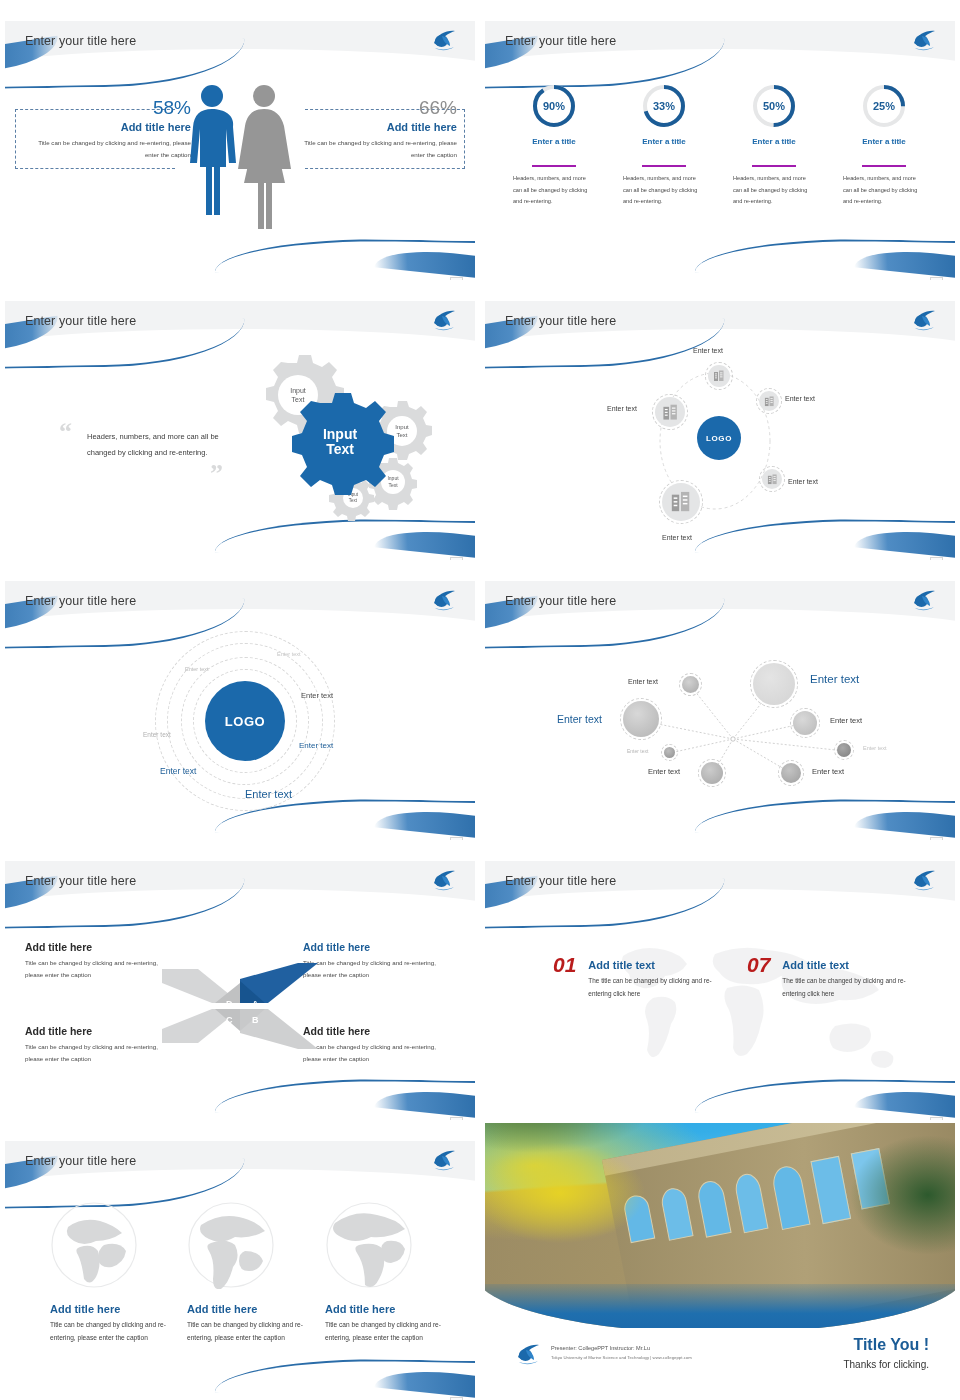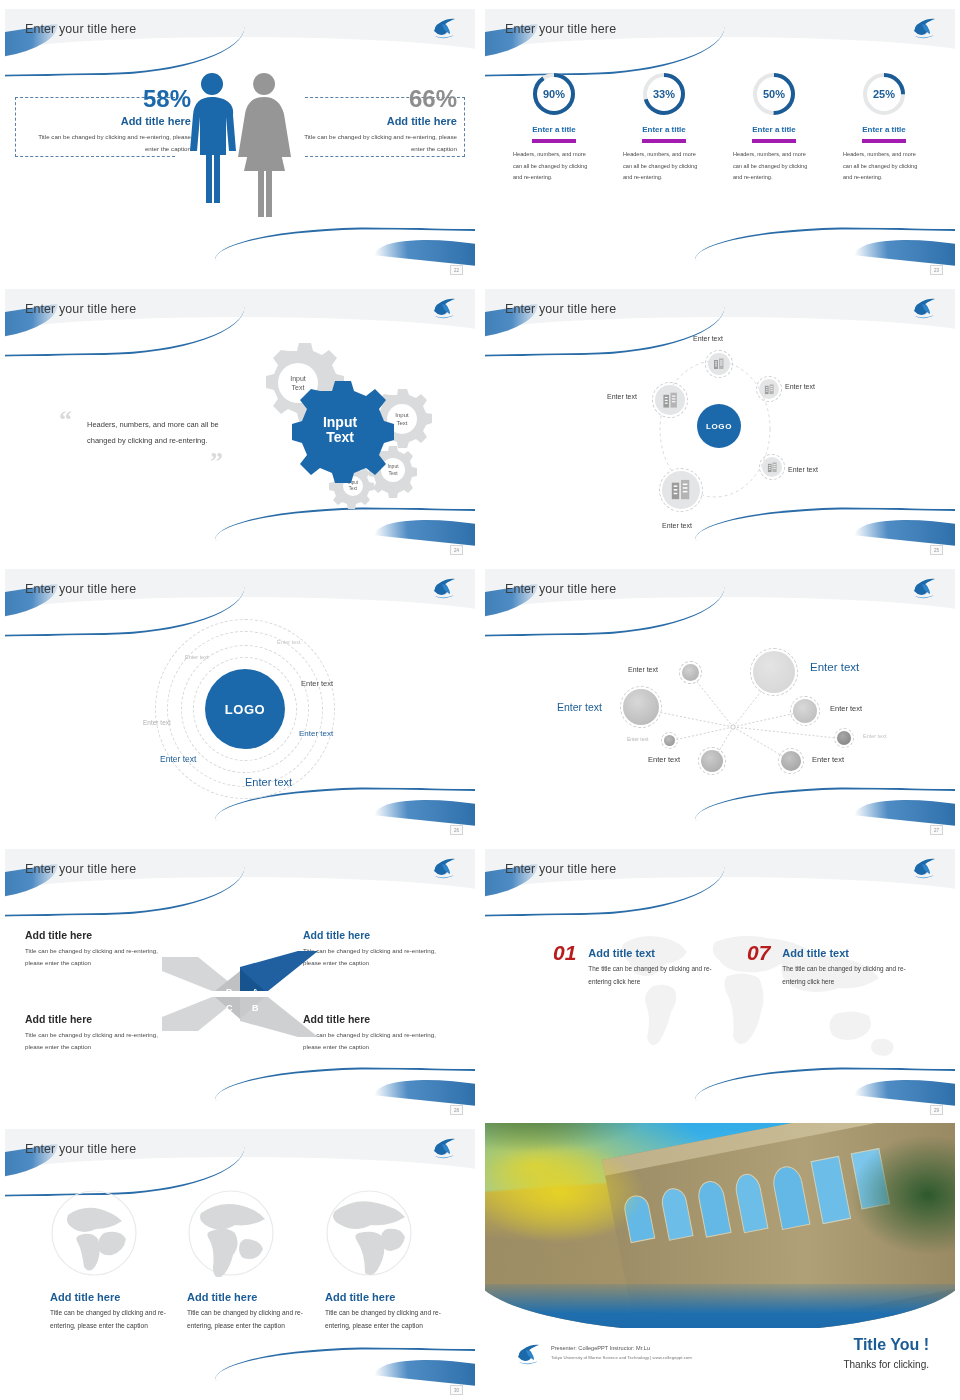--- a/index.html
+++ b/index.html
@@ -16,21 +16,21 @@
     width: 960px; height: 1400px;
   }
   .slide {
     position: relative;
     width: 480px; height: 280px;
     background: #ffffff;
     overflow: hidden;
   }
   .slide-inner {
     position: absolute;
-    left: 5px; top: 9px;
+    left: 5px; top: 21px;
     width: 470px; height: 268px;
     background: #f2f3f4;
     overflow: hidden;
   }
   
   .body-white {
     position: absolute;
     left: -30px; top: 28px;
     width: 530px; height: 250px;
     background: #ffffff;
@@ -87,39 +87,39 @@
     text-align: center; line-height: 9px;
     z-index: 6;
   }
   .content { position: absolute; inset: 0; z-index: 4; }
 
   
   .s1-wrap { position:absolute; left:0; top:58px; width:470px; height:170px; }
   .s1-col { position:absolute; top:18px; width:168px; }
   .s1-left { left:18px; text-align:right; }
   .s1-right { right:18px; text-align:right; }
-  .s1-pct { font-size:24px; font-weight:bold; }
+  .s1-pct { font-size:19px; font-weight:normal; }
   .s1-pct.blue { color:#1b69ab; }
   .s1-pct.grey { color:#8e8e8e; }
   .s1-ttl { font-size:11px; font-weight:bold; color:#1b5c96; margin-top:2px; }
   .s1-cap { font-size:6.2px; color:#4a4a4a; line-height:1.9; margin-top:4px; }
   .s1-dash-l { position:absolute; left:10px; top:30px; width:160px; height:60px; border:1px dashed #5b7fa6; border-right:none; }
   .s1-dash-r { position:absolute; right:10px; top:30px; width:160px; height:60px; border:1px dashed #5b7fa6; border-left:none; }
   .s1-figs { position:absolute; left:175px; top:0px; width:120px; height:160px; }
 
   
   .donuts { position:absolute; left:14px; top:62px; width:442px; display:flex; }
   .donut-col { width:110px; text-align:center; }
   .donut { width:46px; height:46px; margin:0 auto; position:relative;text-align:right; }
   .donut .num {
     position:absolute; inset:0; display:flex; align-items:center; justify-content:center;
     font-size:11px; font-weight:bold; color:#1b5c96;
   }
-  .donut-title { font-size:8px; font-weight:bold; color:#1b69ab; margin-top:8px; padding-bottom:5px;
-                 border-bottom:4px solid #a21caf; display:inline-block; }
+  .donut-title { font-size:8px; font-weight:bold; color:#1b69ab; margin-top:8px; padding-bottom:19px;
+                 border-bottom:2px solid #a21caf; display:inline-block; }
   .donut-desc { font-size:5.6px; color:#4a4a4a; line-height:2.1; margin-top:6px; padding:0 14px; text-align:left;}
 
   
   .quote-mark { position:absolute; font-family:"Liberation Serif",serif; color:#d9dadb; font-size:26px; font-weight:bold; line-height:1;}
 
   
   .logo-circle {
     border-radius:50%; background:#1b69ab; color:#fff; display:flex;
     align-items:center; justify-content:center; font-weight:bold; letter-spacing:0.6px;
   }

